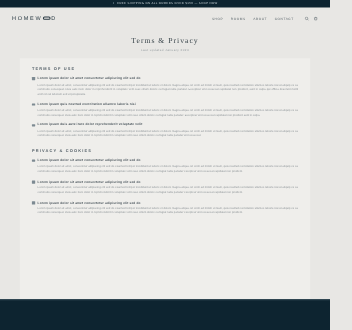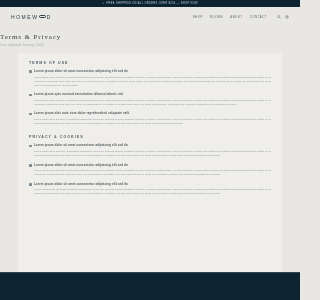--- a/index.html
+++ b/index.html
@@ -35,21 +35,21 @@
   }
   .nav { display: flex; align-items: center; gap: 7px; }
   .nav a {
     font-size: 2.9px; letter-spacing: .5px; text-transform: uppercase;
     color: #5c676d; text-decoration: none; white-space: nowrap;
   }
   .nav .icons { display: flex; align-items: center; gap: 4px; margin-left: 3px; }
   .nav .icons svg { display: block; }
 
   
-  .hero { padding: 7px 0 6px; }
+  .hero { padding: 7px 16px 6px; text-align: center; }
   .hero h1 {
     font-family: "Liberation Serif", serif;
     font-size: 7px; font-weight: 400; color: #3a464c; letter-spacing: .9px;
   }
   .hero .sub {
     margin-top: 2.5px; font-size: 2.7px; color: #9aa1a4; letter-spacing: .45px;
   }
 
   
   .card {

